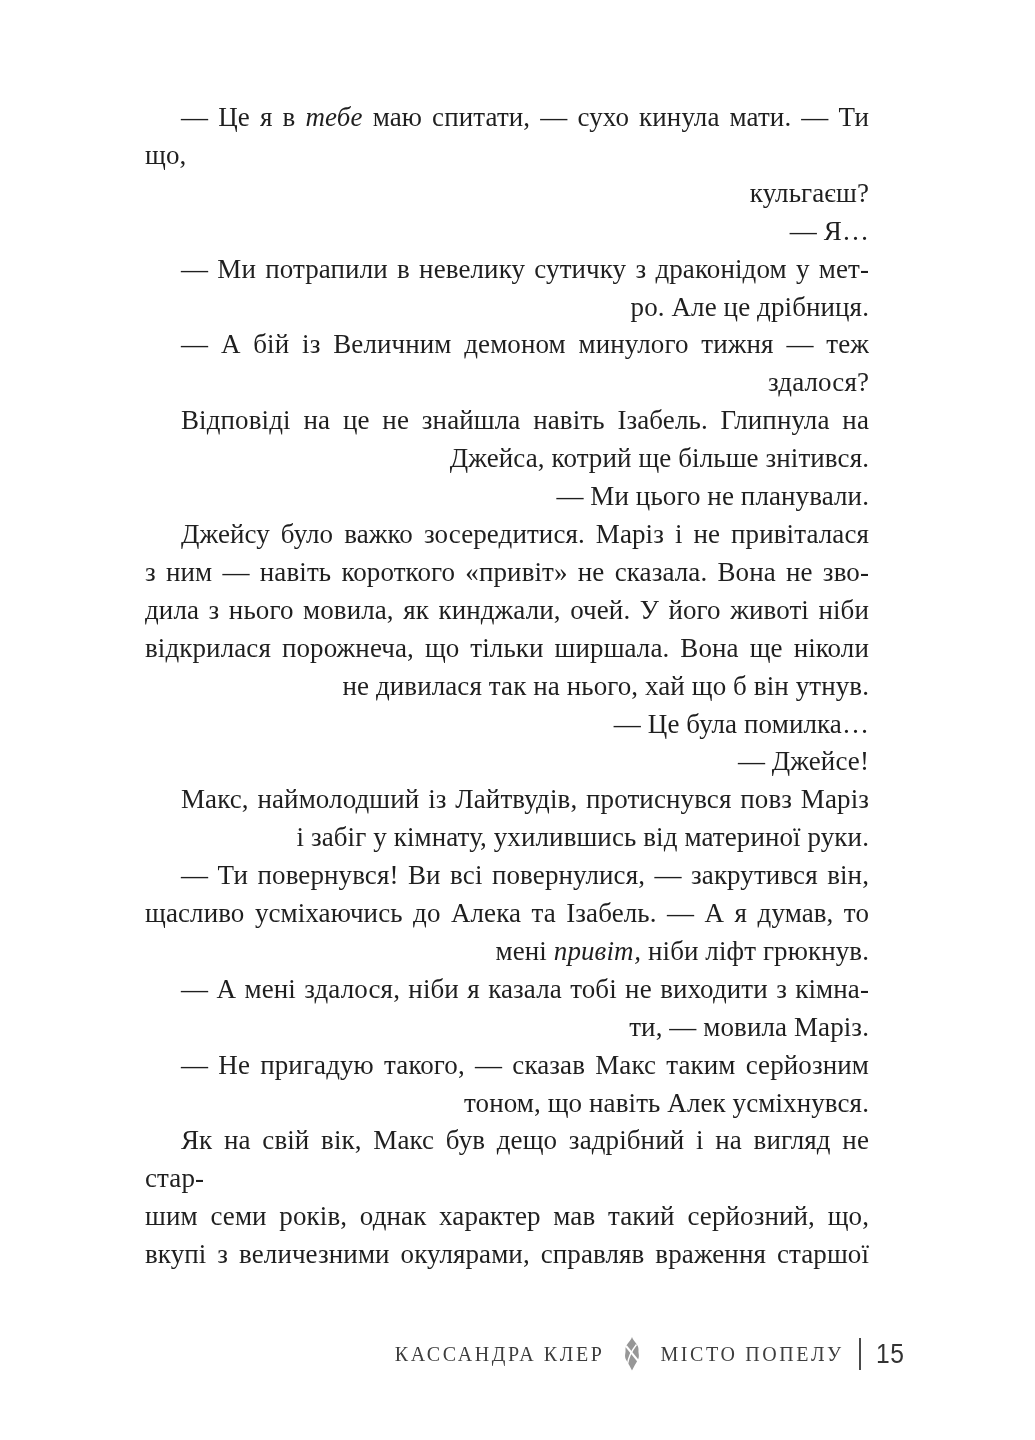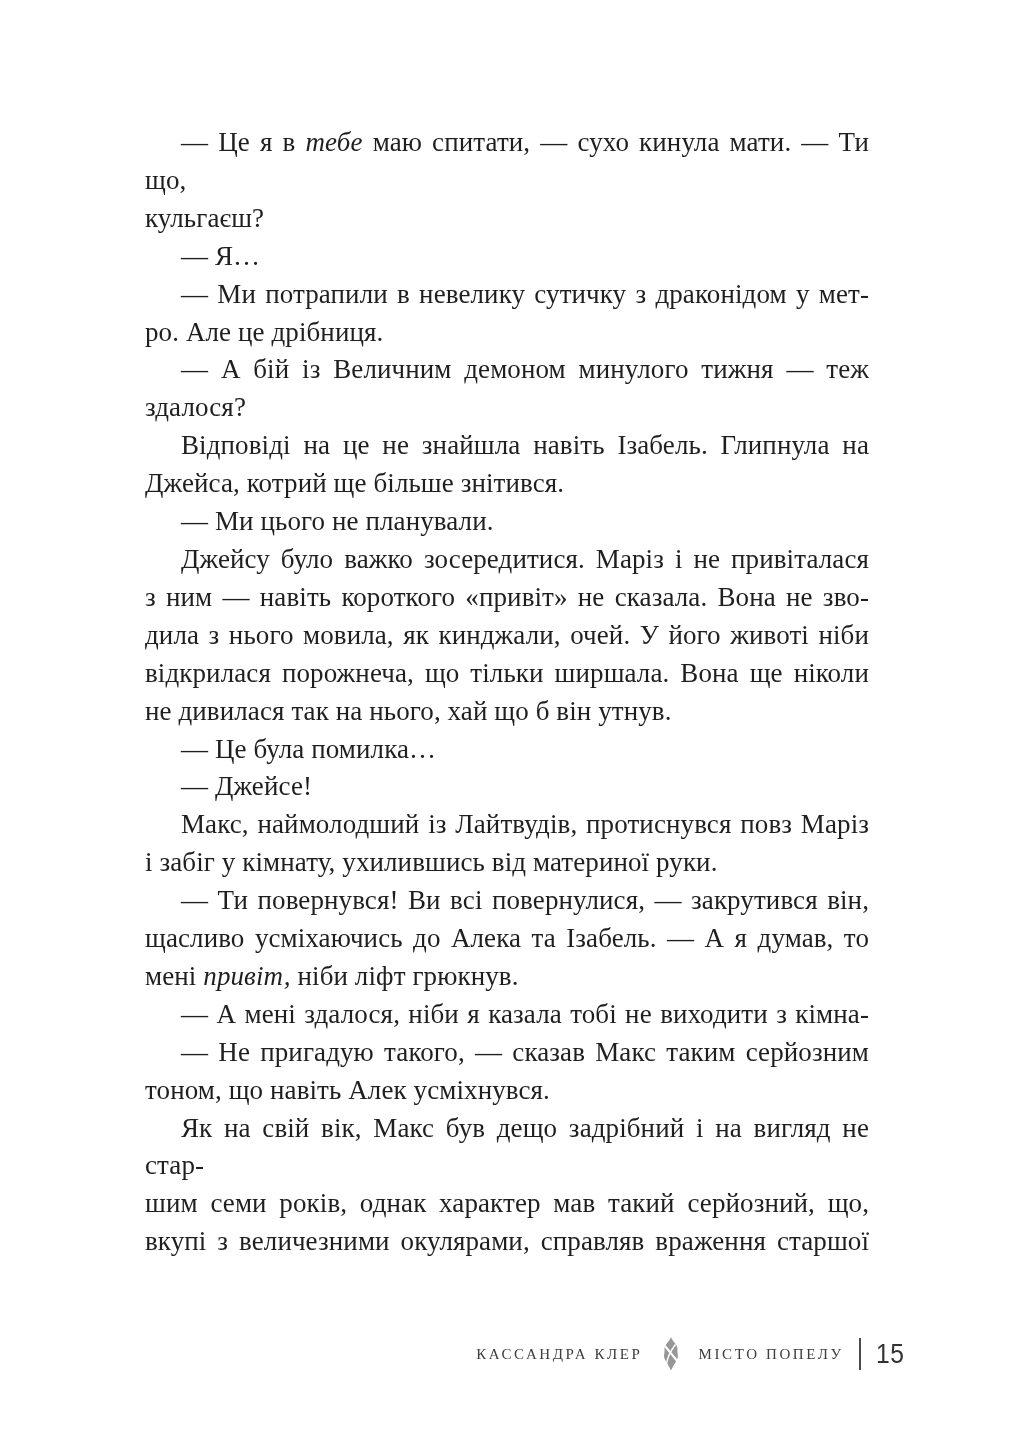--- a/index.html
+++ b/index.html
@@ -15,32 +15,32 @@
     font-family: "Liberation Serif", serif;
   }
   .book-page {
     position: absolute;
     inset: 0;
     background: #ffffff;
   }
   .text-block {
     position: absolute;
     left: 145px;
-    top: 124px;
+    top: 99px;
     width: 724px;
     font-family: "Liberation Serif", serif;
     font-size: 27px;
     line-height: 37.9px;
     color: #1f1f1f;
     letter-spacing: 0.1px;
   }
   .paragraph { margin: 0; }
   .line {
     min-height: 37.9px;
-    text-align: left;
+    text-align: right;
     white-space: normal;
   }
   .line.j {
     text-align: justify;
     text-align-last: justify;
   }
   .line.first {
     text-indent: 36px;
   }
   .it { font-style: italic; }
@@ -49,21 +49,21 @@
     position: absolute;
     top: 1334px;
     right: 127px;
     height: 40px;
     display: flex;
     align-items: center;
     gap: 15px;
   }
   .f-author, .f-title {
     font-family: "Liberation Serif", serif;
-    font-size: 15px;
+    font-size: 20px;
     letter-spacing: 2.6px;
     color: #3d3d3d;
     white-space: nowrap;
   }
   .f-ornament {
     display: inline-flex;
     align-items: center;
     justify-content: center;
     width: 26px;
     height: 36px;
@@ -129,20 +129,21 @@
         <div class="line j first"><span>Макс, наймолодший із Лайтвудів, протиснувся повз Маріз</span></div>
         <div class="line"><span>і забіг у кімнату, ухилившись від материної руки.</span></div>
       </div>
       <div class="paragraph">
         <div class="line j first"><span>— Ти повернувся! Ви всі повернулися, — закрутився він,</span></div>
         <div class="line j"><span>щасливо усміхаючись до Алека та Ізабель. — А я думав, то</span></div>
         <div class="line"><span>мені </span><span class="it">привіт,</span><span> ніби ліфт грюкнув.</span></div>
       </div>
       <div class="paragraph">
         <div class="line j first"><span>— А мені здалося, ніби я казала тобі не виходити з кімна-</span></div>
+        <div class="line"><span>ти, — мовила Маріз.</span></div>
       </div>
       <div class="paragraph">
         <div class="line j first"><span>— Не пригадую такого, — сказав Макс таким серйозним</span></div>
         <div class="line"><span>тоном, що навіть Алек усміхнувся.</span></div>
       </div>
       <div class="paragraph">
         <div class="line j first"><span>Як на свій вік, Макс був дещо задрібний і на вигляд не стар-</span></div>
         <div class="line j"><span>шим семи років, однак характер мав такий серйозний, що,</span></div>
         <div class="line j"><span>вкупі з величезними окулярами, справляв враження старшої</span></div>
       </div>

